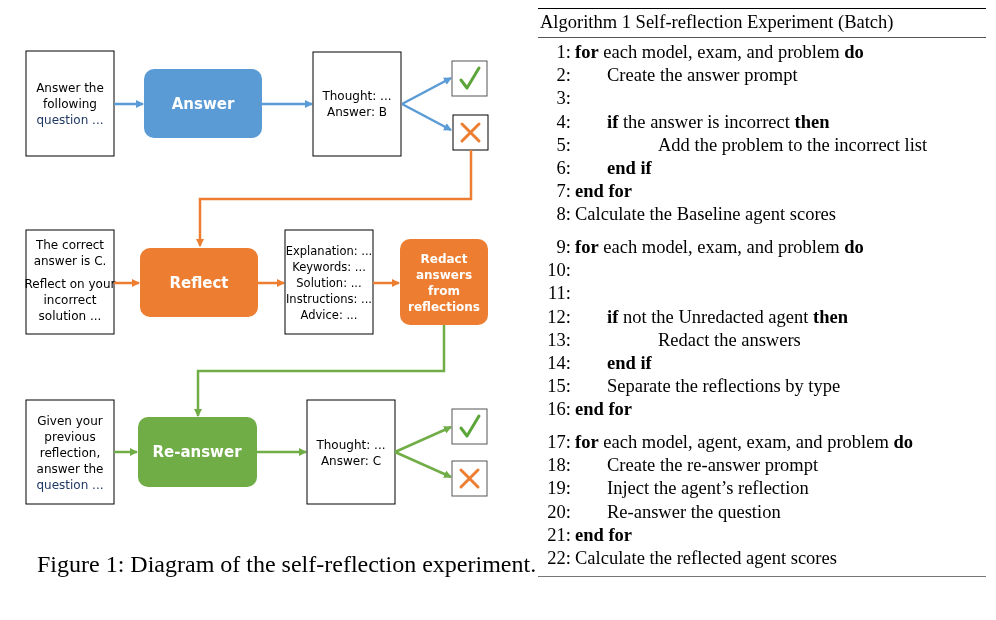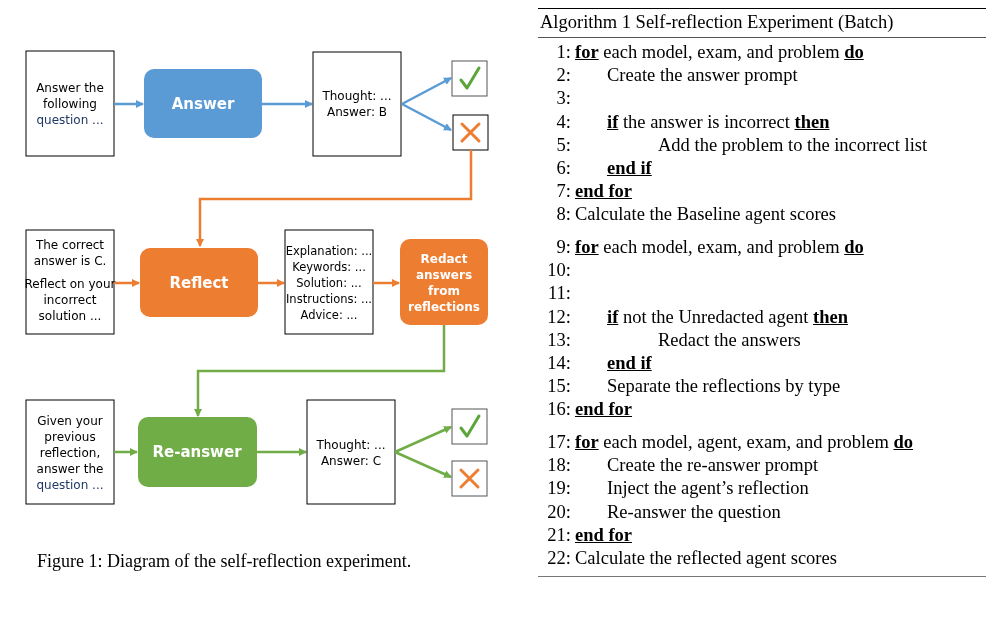--- a/index.html
+++ b/index.html
@@ -1,32 +1,32 @@
 <!DOCTYPE html>
 <html><head>
 <meta charset="utf-8">
 <style>
   html, body { margin: 0; padding: 0; background: #ffffff; }
   body { width: 996px; height: 620px; position: relative; overflow: hidden; font-family: "Liberation Serif", serif; color: #000; }
   #diagram { position: absolute; left: 0; top: 0; width: 510px; height: 540px; }
   .diag-text { font-family: "DejaVu Sans", sans-serif; }
-  .caption { position: absolute; left: 37px; top: 551px; font-size: 18px; font-family: "Liberation Serif", serif; white-space: nowrap; }
+  .caption { position: absolute; left: 37px; top: 551px; font-size: 24px; font-family: "Liberation Serif", serif; white-space: nowrap; }
   .algo { position: absolute; left: 538px; top: 8px; width: 448px; }
   .algo-rule-top { border-top: 1.6px solid #000; }
   .algo-title { font-size: 18.5px; padding: 3px 0 4px 2px; white-space: nowrap; border-bottom: 1px solid #555; }
   .algo-title b { font-weight: normal; }
   .algo-lines { padding-top: 3px; }
   .line { position: relative; height: 23.2px; font-size: 18.5px; white-space: nowrap; line-height: 23px; }
   .line .num { position: absolute; right: calc(100% - 33px); text-align: right; }
   .line .body { position: absolute; left: 37px; }
   .line.i1 .body { left: 69px; }
   .line.i2 .body { left: 101px; margin-left: 19px; }
   .gap { height: 9.5px; }
   .algo-rule-bottom { border-top: 1.6px solid #777; margin-top: 6px; }
-  .kw { font-weight: bold; text-decoration: underline; }
+  .kw { font-weight: bold; }
 </style>
 </head>
 <body>
 
 <svg id="diagram" viewBox="0 0 510 540" xmlns="http://www.w3.org/2000/svg">
   <defs>
     <marker id="ah-blue" markerWidth="8" markerHeight="8" refX="7" refY="4" orient="auto" markerUnits="userSpaceOnUse">
       <path d="M0,0 L8,4 L0,8 z" fill="#5b9bd5"></path>
     </marker>
     <marker id="ah-orange" markerWidth="8" markerHeight="8" refX="7" refY="4" orient="auto" markerUnits="userSpaceOnUse">

